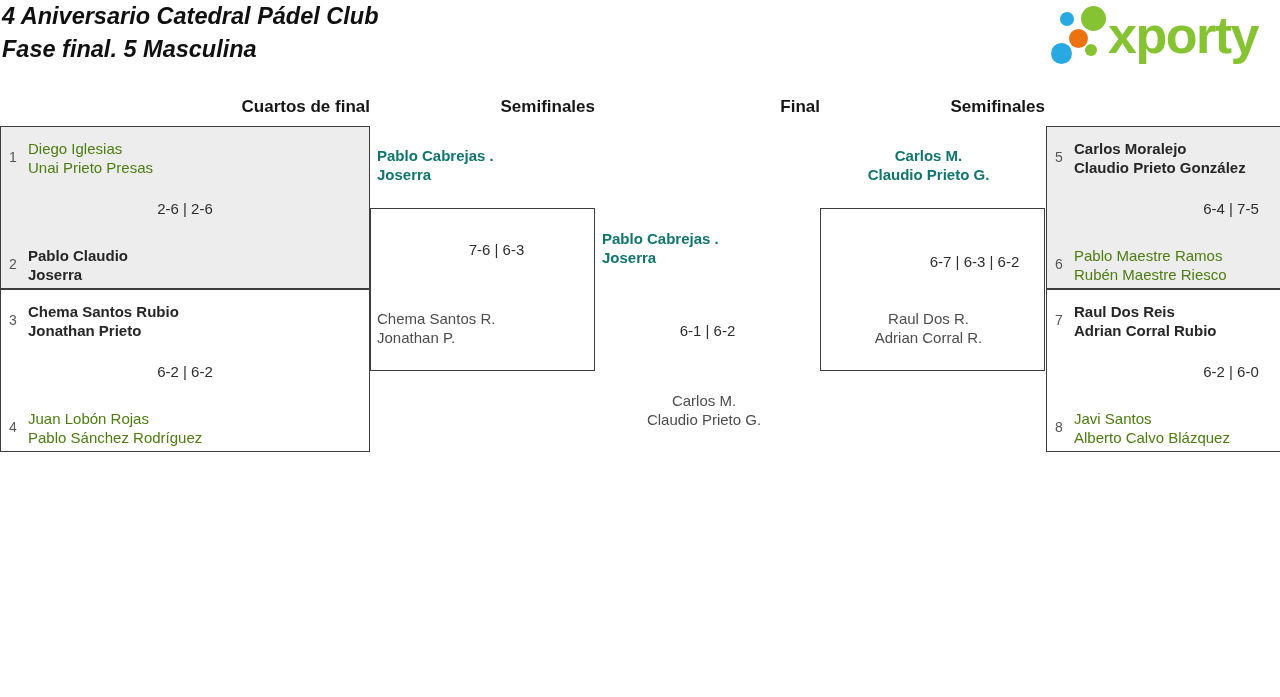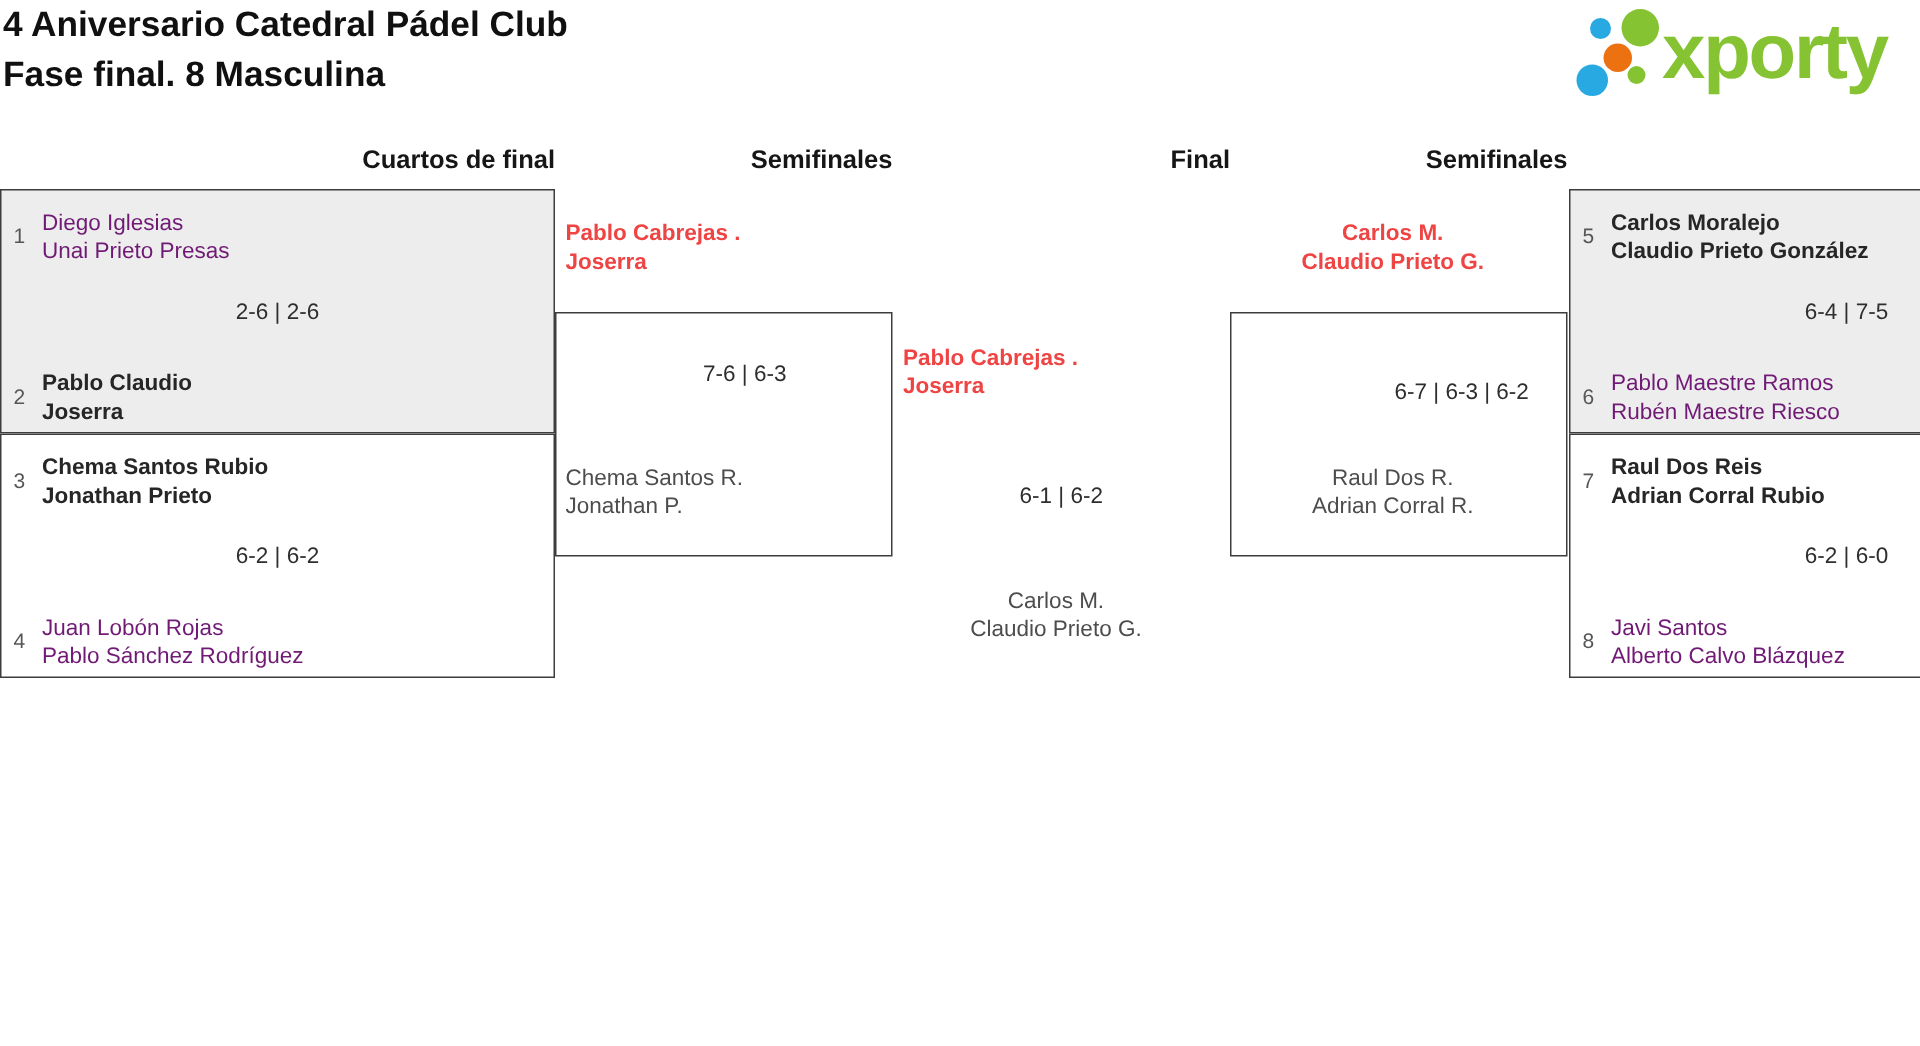--- a/index.html
+++ b/index.html
@@ -4,21 +4,21 @@
 <style>
   html,body { margin:0; padding:0; background:#ffffff; }
   .stage {
     position:relative; width:1280px; height:697px; background:#ffffff;
     overflow:hidden; font-family:"Liberation Sans", sans-serif;
     -webkit-font-smoothing:antialiased;
   }
 
   
   .page-title { position:absolute; left:2px; top:0; font-size:23.5px; font-weight:700;
-    color:#101010; line-height:33px; }
+    color:#101010; line-height:33px;font-style:italic; }
 
   
   .logo { position:absolute; left:1050px; top:3px; width:232px; height:72px; cursor:pointer; }
   .dot { position:absolute; border-radius:50%; }
   .dot-blue-small  { left:10px; top:9px;  width:14px; height:14px; background:#29a9e1; }
   .dot-green-large { left:31px; top:3px;  width:25px; height:25px; background:#86c332; }
   .dot-orange     { left:19px; top:26px; width:19px; height:19px; background:#ec7211; }
   .dot-green-small{ left:35px; top:41px; width:12px; height:12px; background:#86c332; }
   .dot-blue-large { left:1px;  top:40px; width:21px; height:21px; background:#29a9e1; }
   .logo-word { position:absolute; left:58px; top:0px; font-size:52px; line-height:64px;
@@ -40,32 +40,32 @@
   .sfb { width:225px; height:163px; }
   #box-qf1 { left:0;      top:126px; }
   #box-qf2 { left:0;      top:289px; }
   #box-sf-left  { left:370px; top:208px; }
   #box-sf-right { left:820px; top:208px; }
   #box-qf3 { left:1046px; top:126px; }
   #box-qf4 { left:1046px; top:289px; }
 
   .team { position:absolute; left:27px; font-size:15px; line-height:19px; white-space:nowrap; }
   .team.winner { font-weight:700; color:#262626; }
-  .team.loser  { font-weight:400; color:#701a75; }
+  .team.loser  { font-weight:400; color:#4d7c0f; }
   .team-a { top:12px; }
   .team-b { top:119px; }
   .seed { position:absolute; left:8px; font-size:14px; color:#565656; line-height:19px; }
   .seed-a { top:21px; }
   .seed-b { top:128px; }
   .score-center { position:absolute; left:0; top:50%; transform:translateY(-50%);
     width:100%; text-align:center; font-size:15px; color:#2e2e2e; }
 
   
   .free { position:absolute; font-size:15px; line-height:19px; white-space:nowrap; }
-  .free.winner { font-weight:700; color:#ef4444; }
+  .free.winner { font-weight:700; color:#0f766e; }
   .free.loser  { font-weight:400; color:#4d4d4d; }
   .free.score  { color:#2e2e2e; text-align:center; }
   .align-right { text-align:center; }
 
   #sfL-winner { left:377px; top:146px; }
   #sfL-score  { left:370px; top:240px; width:253px; }
   #sfL-loser  { left:377px; top:309px; }
 
   #fin-winner { left:602px; top:229px; }
   #fin-score  { left:595px; top:321px; width:225px; }
@@ -75,21 +75,21 @@
   #sfR-score  { left:820px; top:252px; width:225px;margin-left:42px; }
   #sfR-loser  { left:820px; top:309px; width:217px; }
 </style>
 </head>
 <body>
 
 <div class="stage">
 
   <div class="page-title">
     <div>4 Aniversario Catedral Pádel Club</div>
-    <div>Fase final. 8 Masculina</div>
+    <div>Fase final. 5 Masculina</div>
   </div>
 
   <div class="logo">
     <span class="dot dot-blue-small"></span>
     <span class="dot dot-green-large"></span>
     <span class="dot dot-orange"></span>
     <span class="dot dot-green-small"></span>
     <span class="dot dot-blue-large"></span>
     <span class="logo-word">xporty</span>
   </div>

